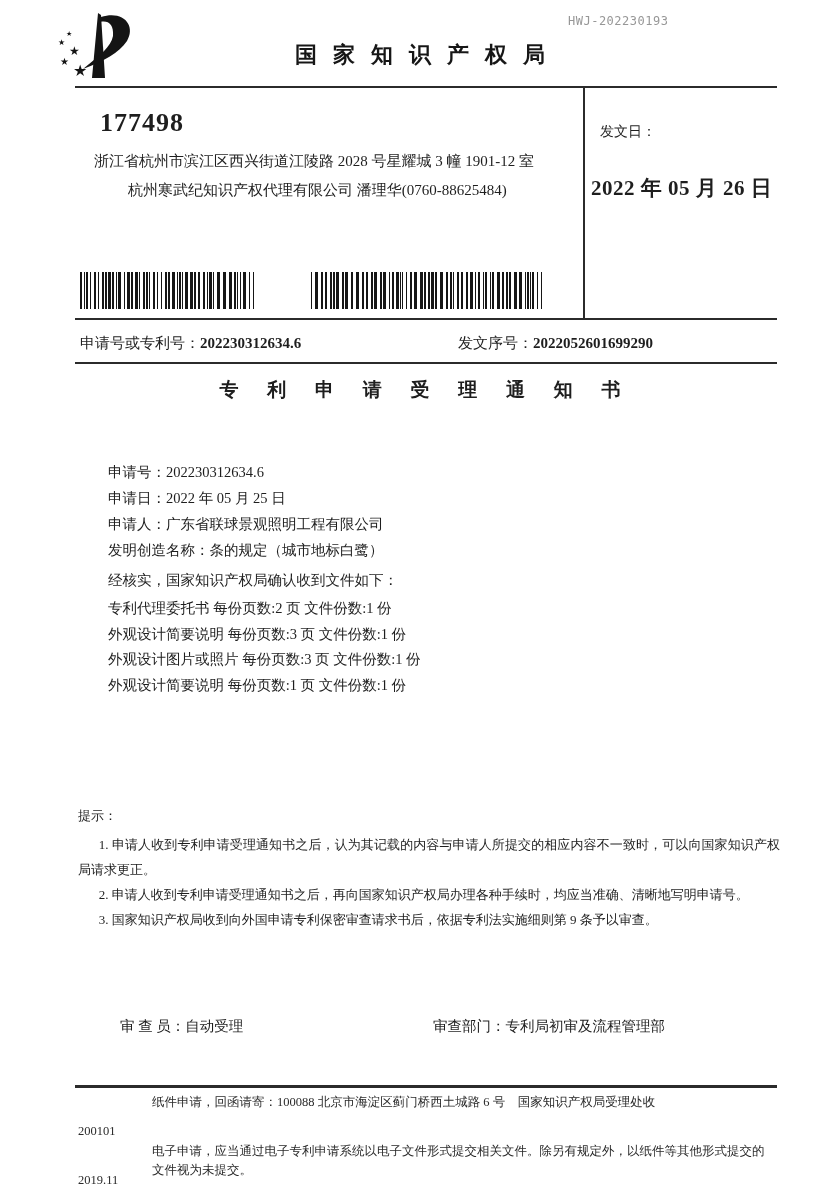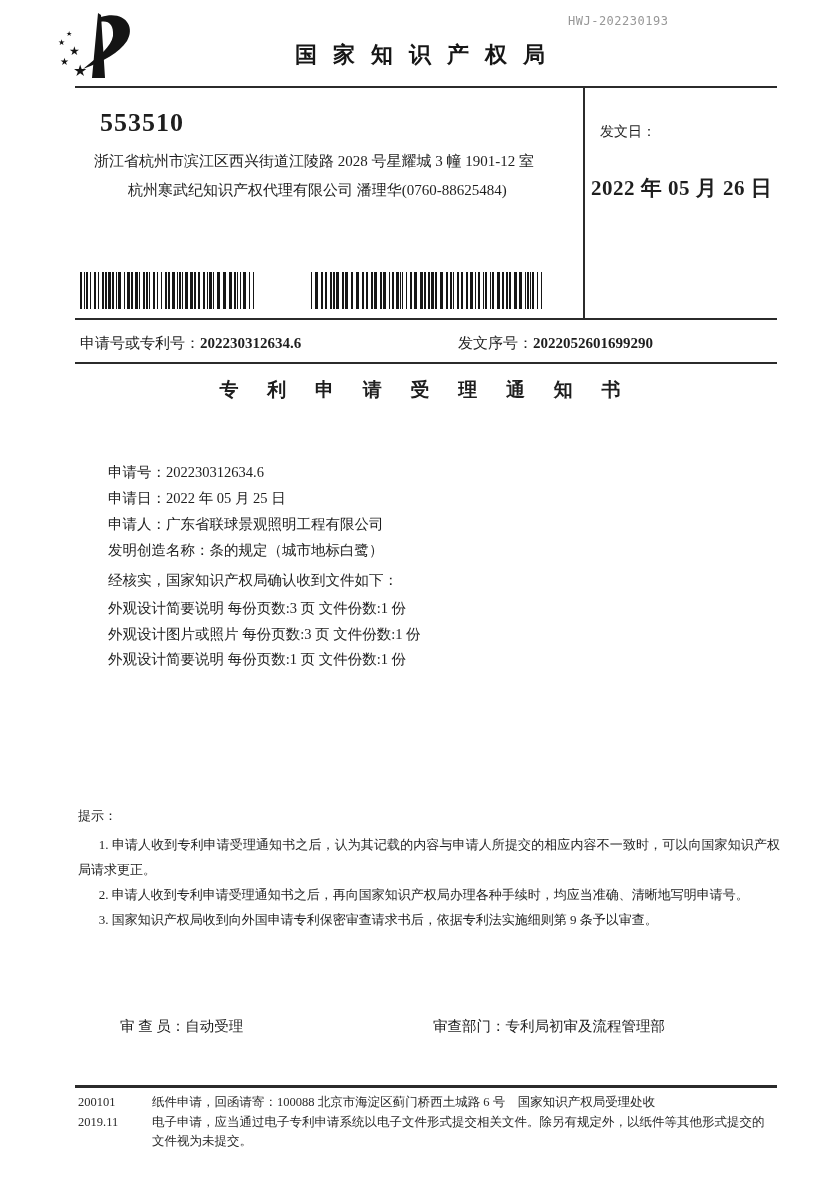--- a/index.html
+++ b/index.html
@@ -57,21 +57,21 @@
   .tips div{text-indent:1.6em;text-align:justify;}
 
   .examiner{left:120px;top:1017px;font-size:14.5px;}
   .department{left:433px;top:1017px;font-size:14.5px;}
 
   .footer{
     left:78px;top:1093px;width:700px;
     font-size:12.5px;line-height:19.5px;color:#2a2a2a;
   }
   .footer-row{display:flex;}
-  .footer-code{width:74px;flex:none;}
+  .footer-code{width:74px;flex:none;margin-top:29px;}
   .footer-text{width:616px;}
 
   .logo{left:58px;top:10px;}
 </style>
 </head>
 <body>
 
 <div class="page">
 
   <div class="abs logo">
@@ -88,21 +88,21 @@
 
   <div class="abs ref-number">HWJ-202230193</div>
 
   <div class="abs agency-title">国家知识产权局</div>
 
   <div class="hline" style="left:75px;top:86px;width:702px;height:2px;"></div>
   <div class="vline" style="left:583px;top:86px;width:2px;height:234px;"></div>
   <div class="hline" style="left:75px;top:318px;width:702px;height:2px;"></div>
   <div class="hline" style="left:75px;top:362px;width:702px;height:2px;"></div>
 
-  <div class="abs postal-code">553510</div>
+  <div class="abs postal-code">177498</div>
   <div class="abs addr1">浙江省杭州市滨江区西兴街道江陵路 2028 号星耀城 3 幢 1901-12 室</div>
   <div class="abs addr2">杭州寒武纪知识产权代理有限公司  潘理华(0760-88625484)</div>
 
   <div class="abs issue-label">发文日：</div>
   <div class="abs issue-date">2022 年 05 月 26 日</div>
 
   <div class="barcode" id="barcode1" style="left:80px;top:272px;width:190px;height:37px;">
       <span style="width:2px;background:#161616"></span>
       <span style="width:2px;background:transparent"></span>
       <span style="width:1px;background:#161616"></span>
@@ -323,20 +323,21 @@
 
   <div class="abs fieldlist">
     <div><span>申请号：</span><span>202230312634.6</span></div>
     <div><span>申请日：</span><span>2022 年 05 月 25 日</span></div>
     <div><span>申请人：</span><span>广东省联球景观照明工程有限公司</span></div>
     <div><span>发明创造名称：</span><span>条的规定（城市地标白鹭）</span></div>
   </div>
 
   <div class="abs confirm">经核实，国家知识产权局确认收到文件如下：</div>
   <div class="abs doclist">
+    <div>专利代理委托书  每份页数:2 页  文件份数:1 份</div>
     <div>外观设计简要说明  每份页数:3 页  文件份数:1 份</div>
     <div>外观设计图片或照片  每份页数:3 页  文件份数:1 份</div>
     <div>外观设计简要说明  每份页数:1 页  文件份数:1 份</div>
   </div>
 
   <div class="abs tips-title">提示：</div>
   <div class="abs tips">
     <div>1. 申请人收到专利申请受理通知书之后，认为其记载的内容与申请人所提交的相应内容不一致时，可以向国家知识产权局请求更正。</div>
     <div>2. 申请人收到专利申请受理通知书之后，再向国家知识产权局办理各种手续时，均应当准确、清晰地写明申请号。</div>
     <div>3. 国家知识产权局收到向外国申请专利保密审查请求书后，依据专利法实施细则第 9 条予以审查。</div>

